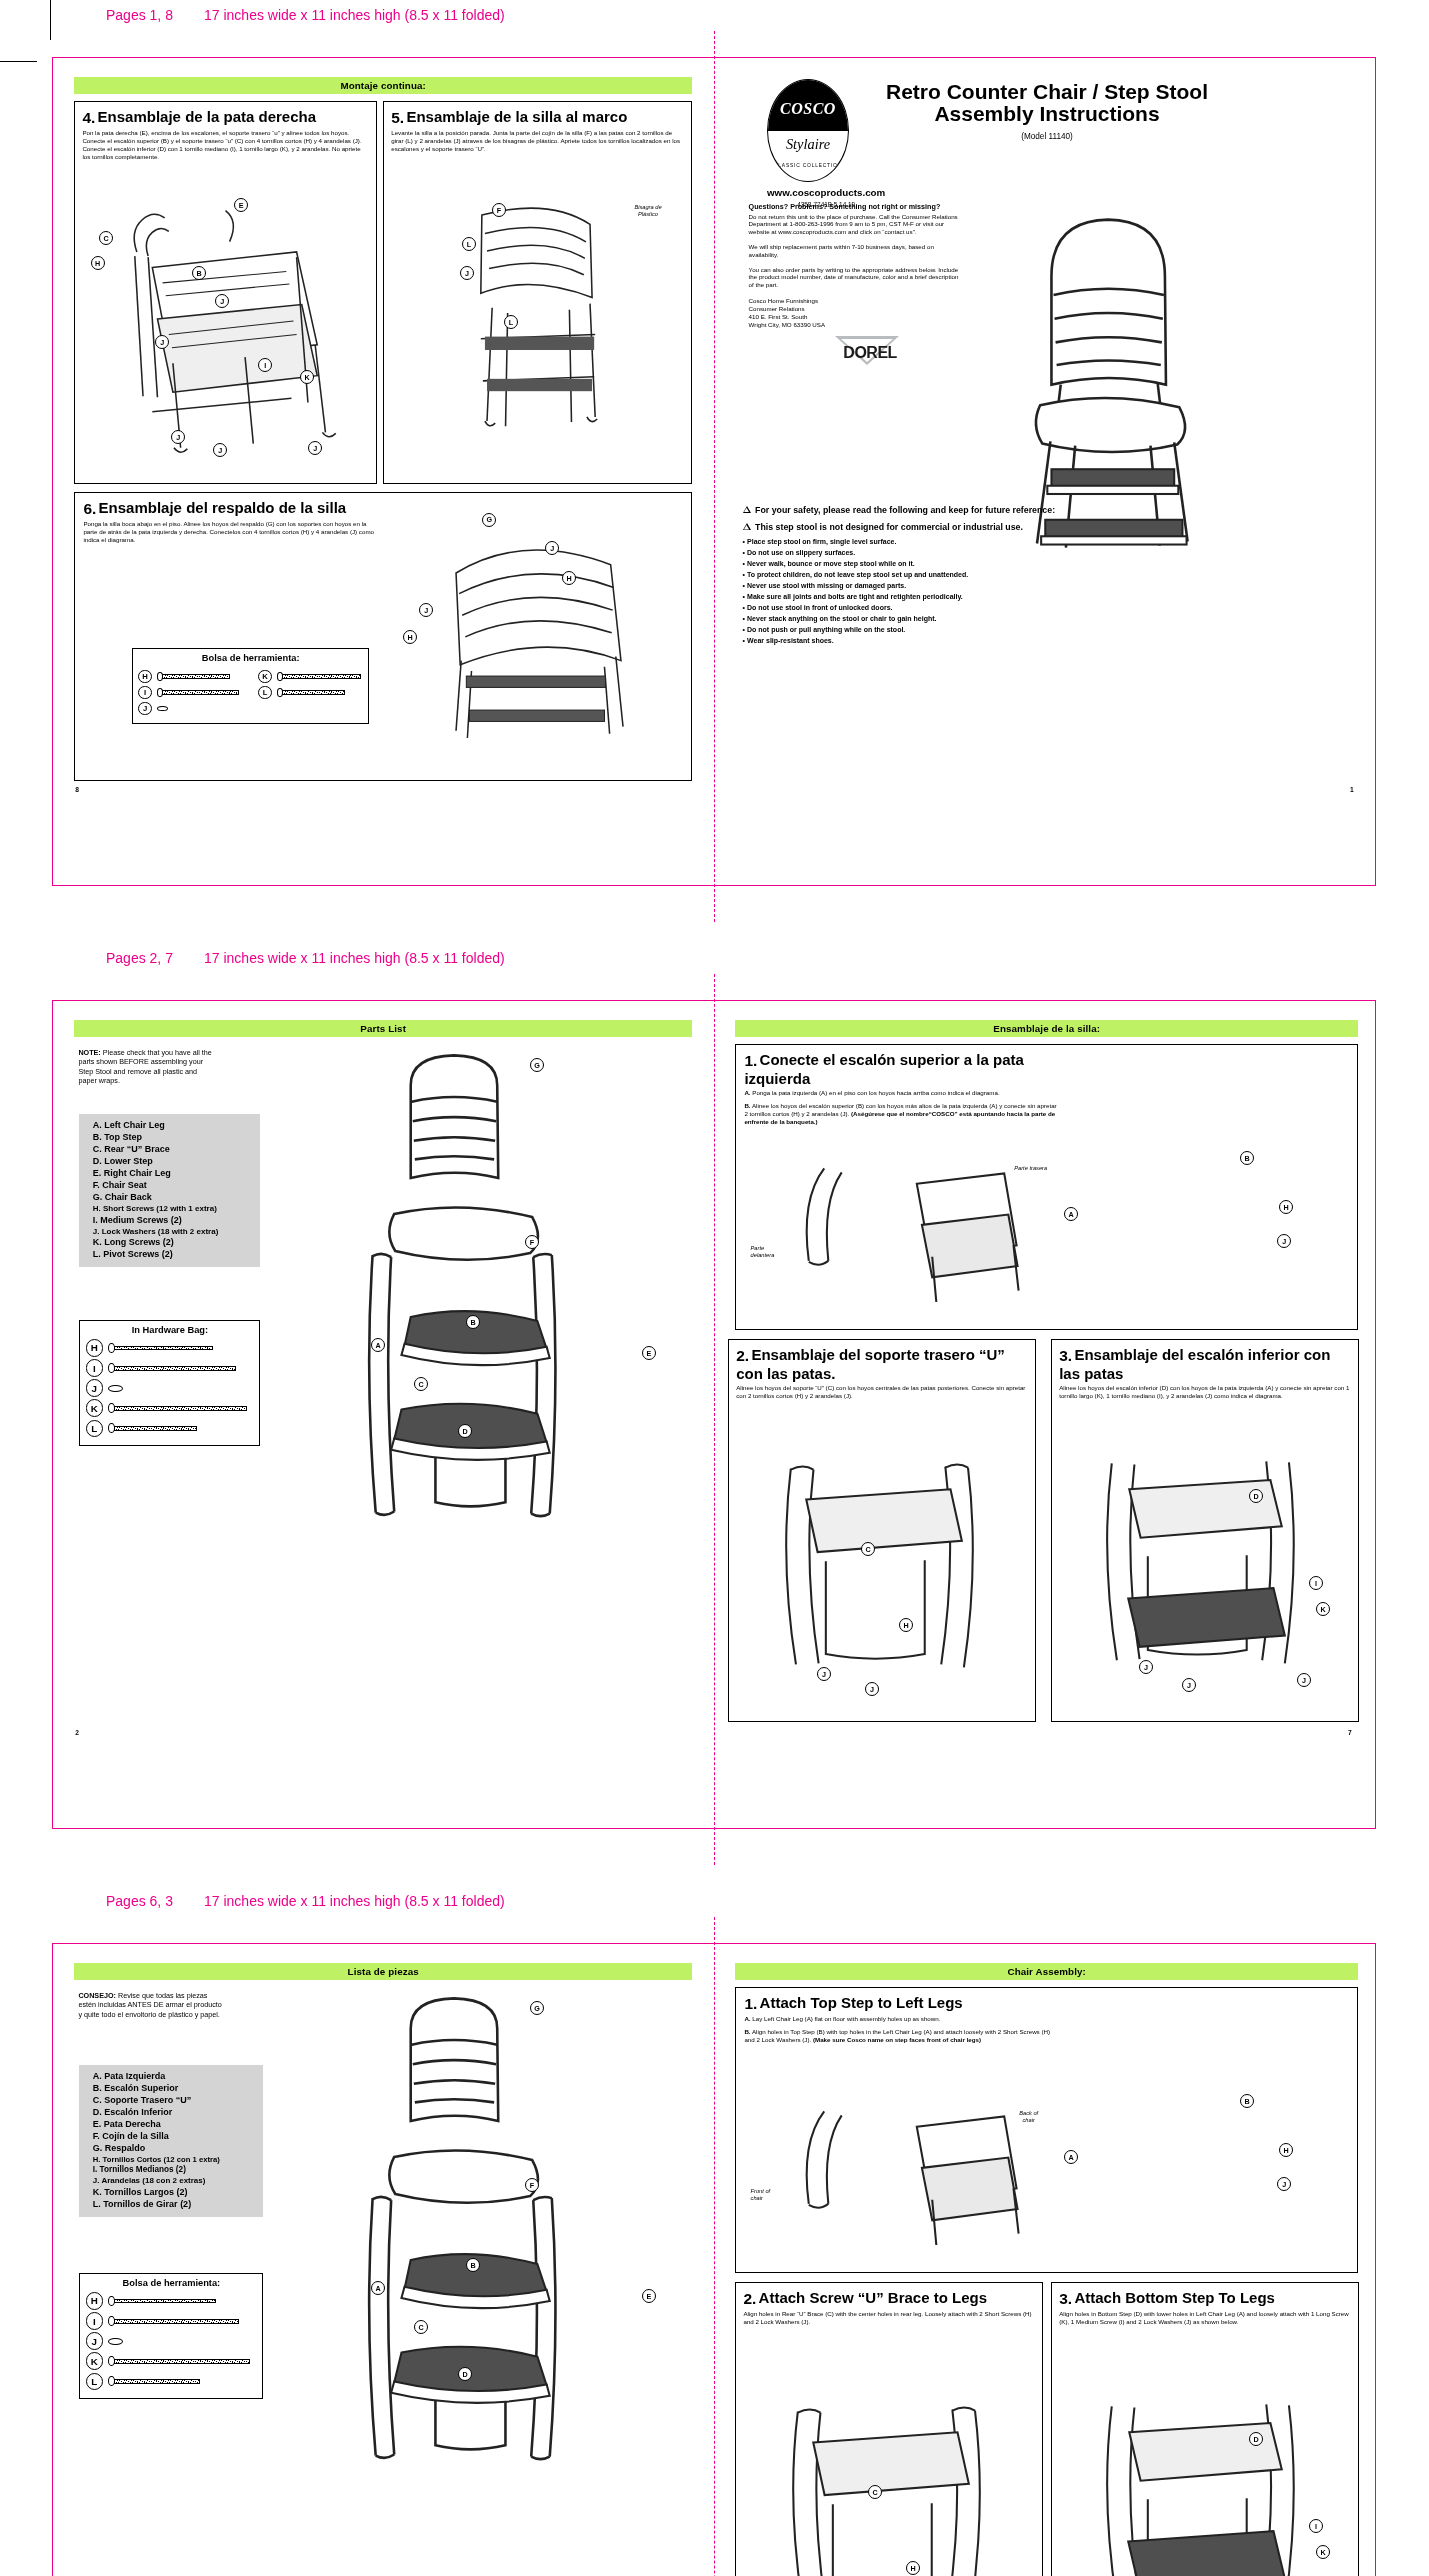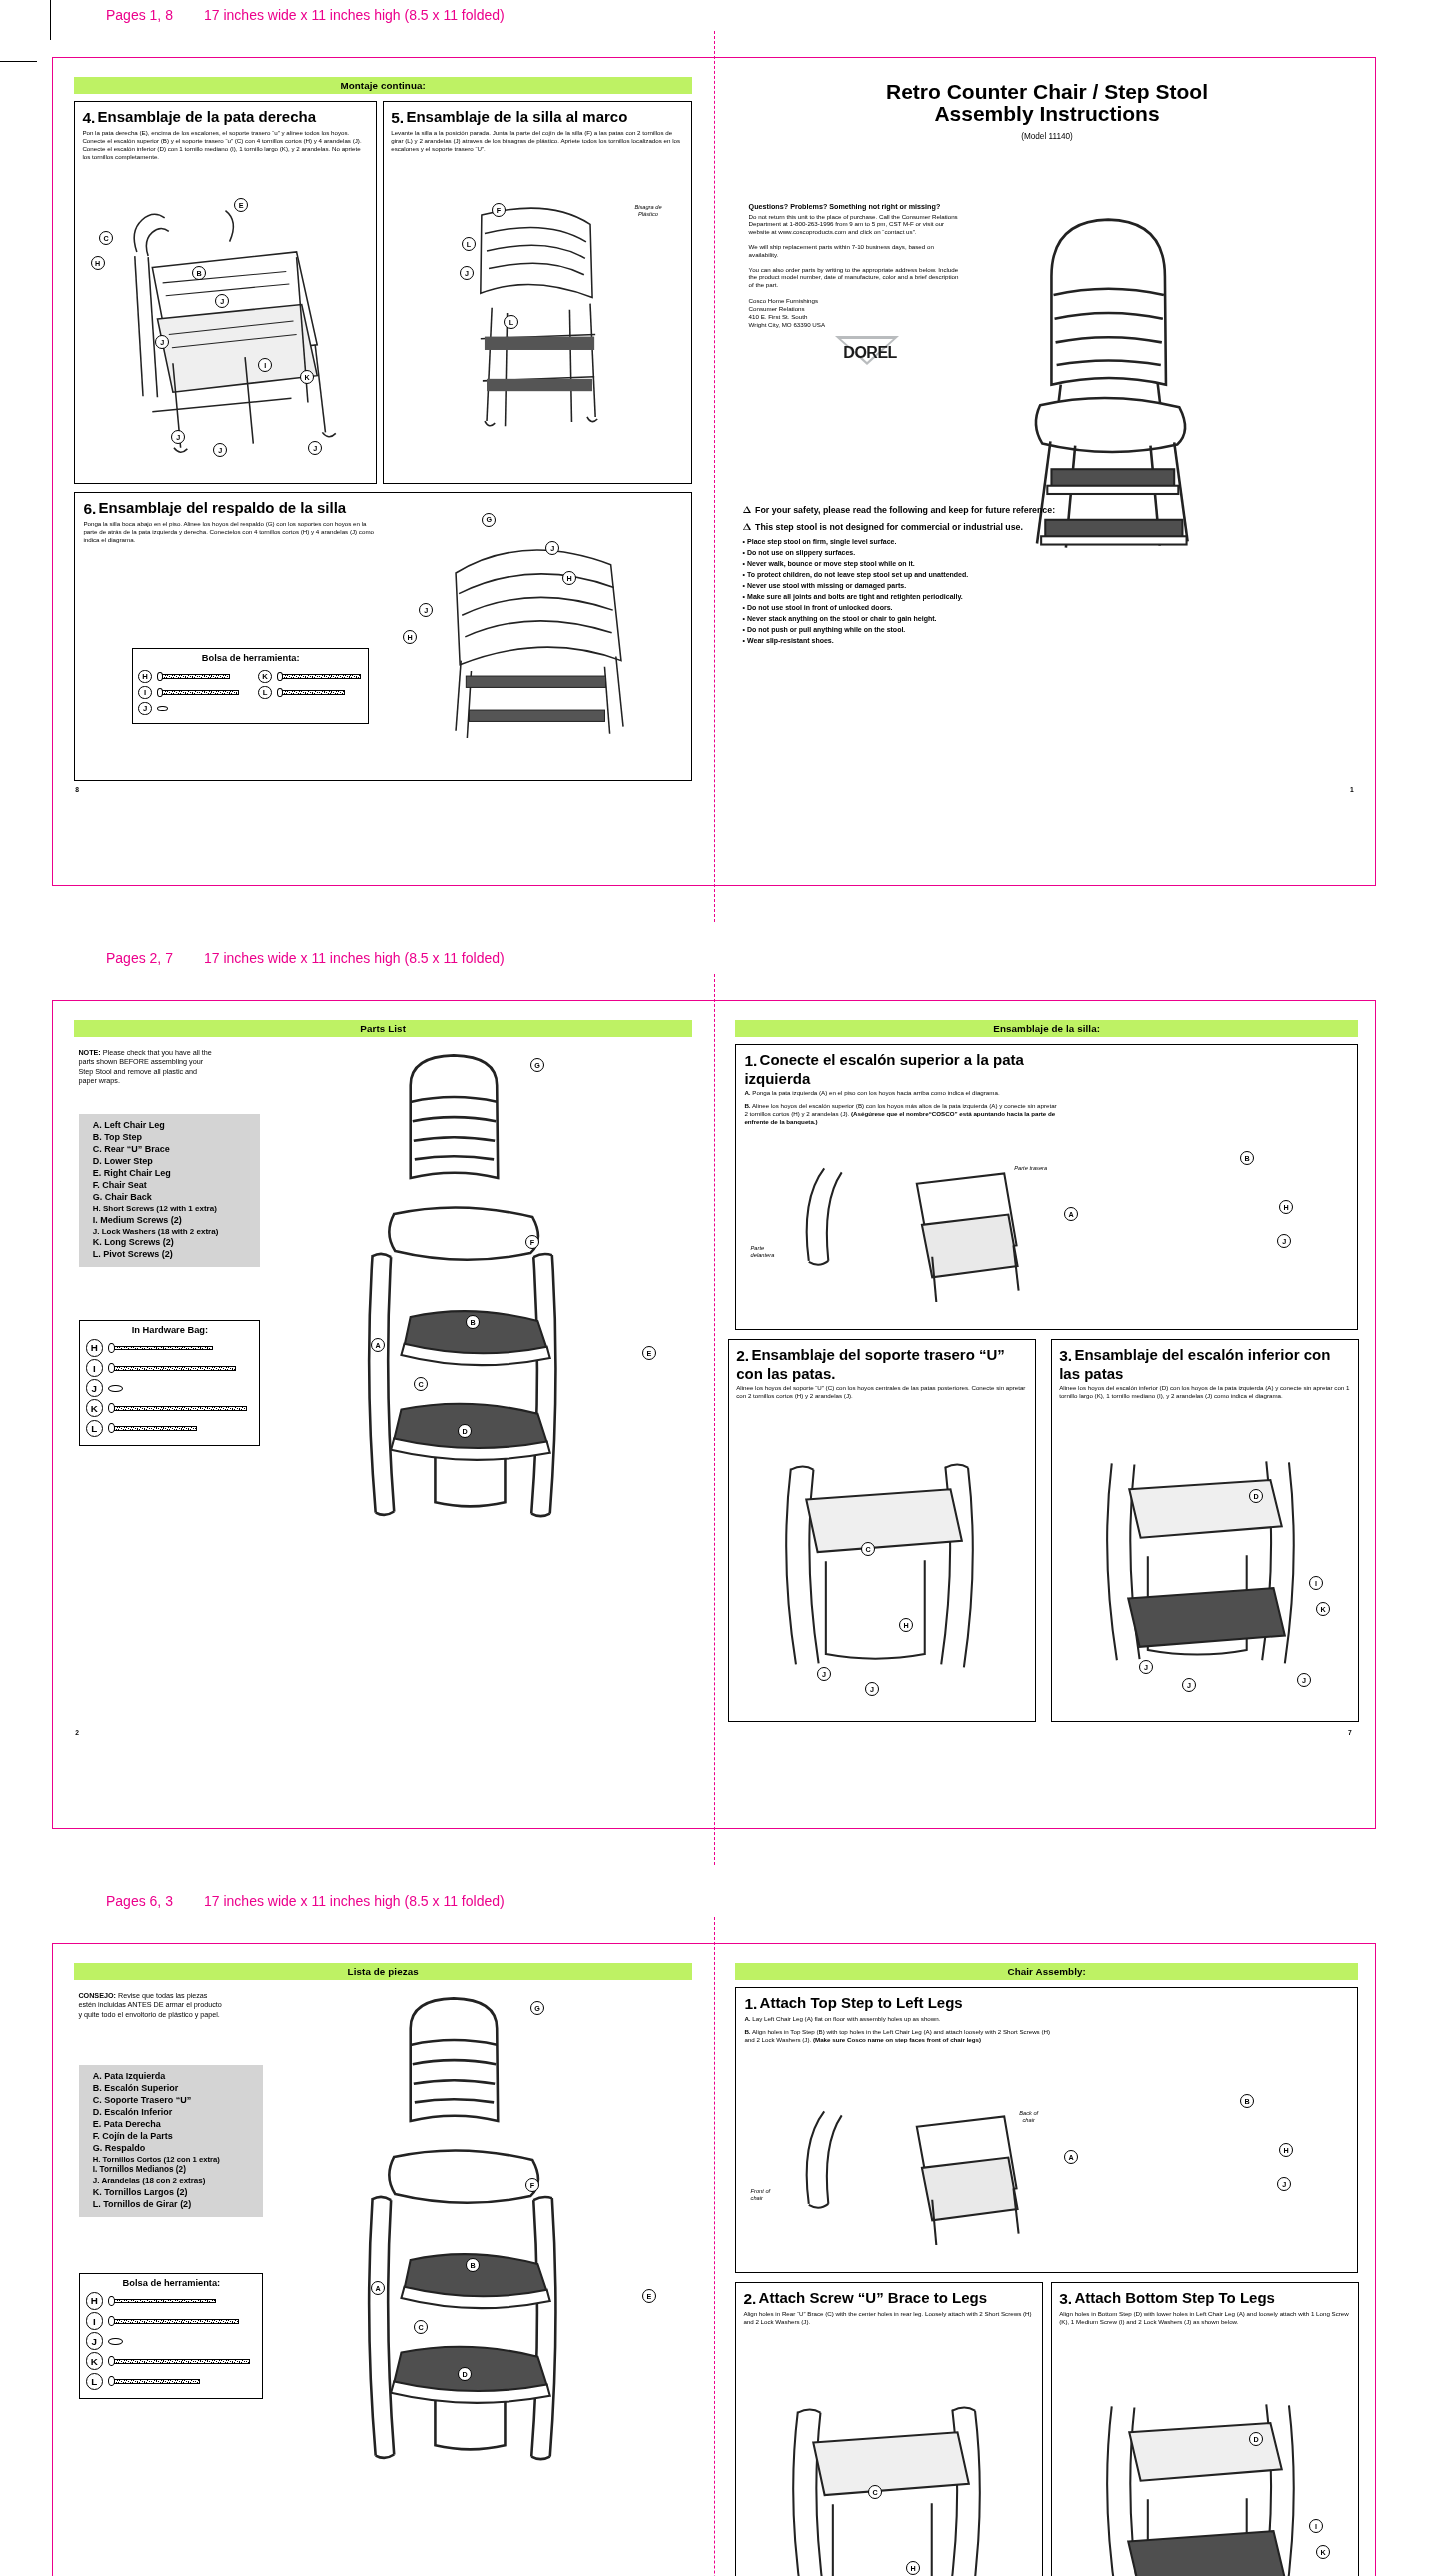--- a/index.html
+++ b/index.html
@@ -339,20 +339,30 @@
       <div class="cb" style="left:328px;top:137px;">
           <span>H</span>
         </div>
     </div>
 
     <div class="pagenum" style="left:9.3px;top:716px;">8</div>
   </div>
 
   <div style="position:absolute;left:727px;top:70px;width:639px;height:804px;">
 
+    <div style="position:absolute;left:40px;top:9.3px;">
+      <div class="logo-oval">
+        <div class="top"></div>
+        <div class="cosco">COSCO</div>
+        <div class="stylaire">Stylaire</div>
+        <div class="classic">CLASSIC COLLECTION</div>
+      </div>
+      <div class="site" style="margin-top:5.2px;text-align:center;">www.coscoproducts.com</div>
+      <div class="sku" style="text-align:center;margin-top:2.1px;">4358-7741B    5.14.19</div>
+    </div>
 
     <div style="position:absolute;left:155px;top:11.3px;width:330px;">
       <div class="cover-title">Retro Counter Chair / Step Stool</div>
       <div class="cover-title">Assembly Instructions</div>
       <div class="cover-model">(Model 11140)</div>
     </div>
 
     <div style="position:absolute;left:21.6px;top:132px;width:216px;">
       <div class="q-head">Questions? Problems? Something not right or missing?</div>
       <div class="body-txt-sm" style="margin-top:1.5px;">Do not return this unit to the place of purchase. Call the Consumer Relations Department at 1-800-263-1996 from 9 am to 5 pm, CST M-F or visit our website at www.coscoproducts.com and click on “contact us”.</div>
@@ -707,21 +717,21 @@
         <span>Revise que todas las piezas estén incluidas ANTES DE armar el producto y quite todo el envoltorio de plástico y papel.</span>
       </div>
     </div>
 
     <div class="parts-grey" style="position:absolute;left:13.4px;top:109px;width:184px;">
       <div>A. Pata Izquierda</div>
       <div>B. Escalón Superior</div>
       <div>C. Soporte Trasero “U”</div>
       <div>D. Escalón Inferior</div>
       <div>E. Pata Derecha</div>
-      <div>F.  Cojín de la Parts</div>
+      <div>F.  Cojín de la Silla</div>
       <div>G. Respaldo</div>
       <div style="font-size:7.7px;">H. Tornillos Cortos (12 con 1 extra)</div>
       <div style="font-size:8.2px;">I.  Tornillos Medianos (2)</div>
       <div style="font-size:8px;">J.  Arandelas (18 con 2 extras)</div>
       <div>K. Tornillos Largos (2)</div>
       <div>L.  Tornillos de Girar (2)</div>
     </div>
 
     <div class="hwbag" style="position:absolute;left:13.4px;top:317px;width:184px;">
       <div class="hwbag-title">Bolsa de herramienta:</div>

